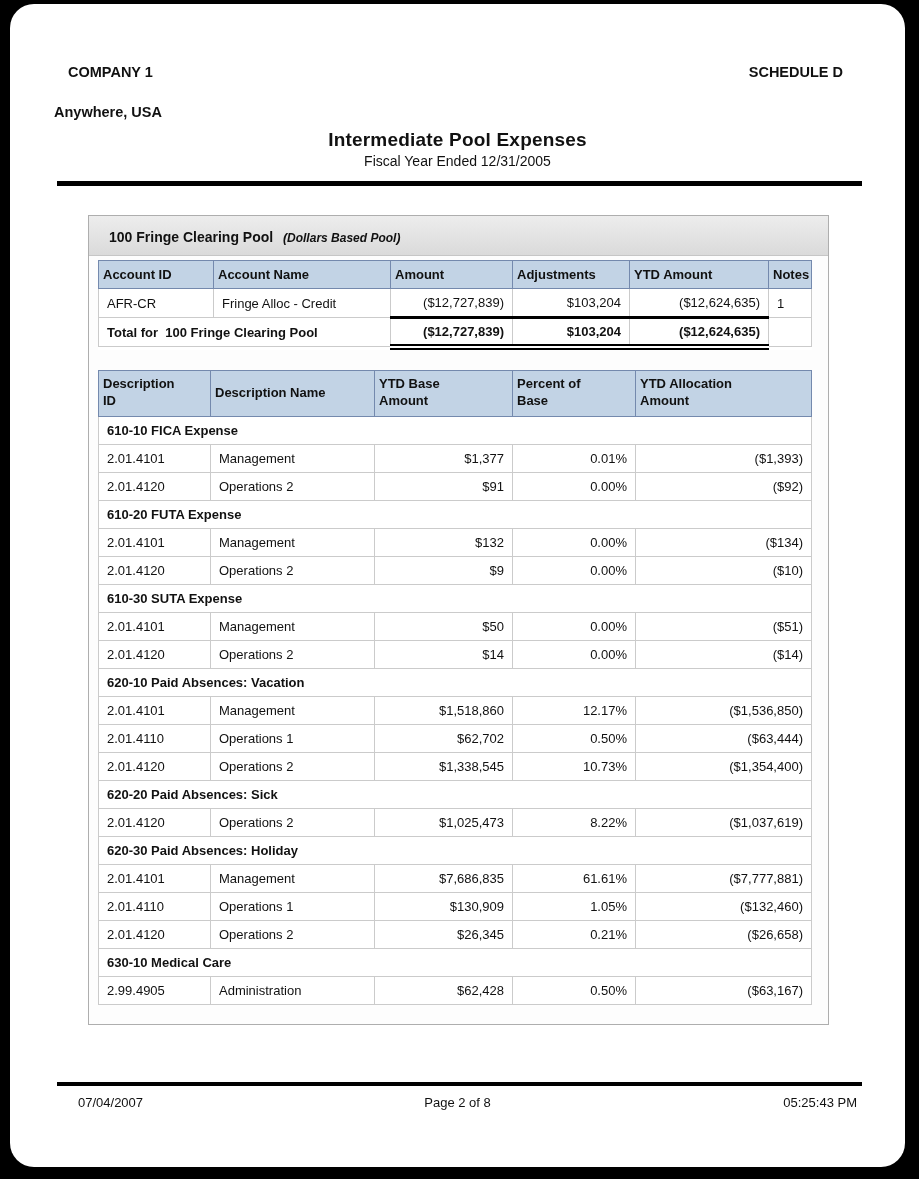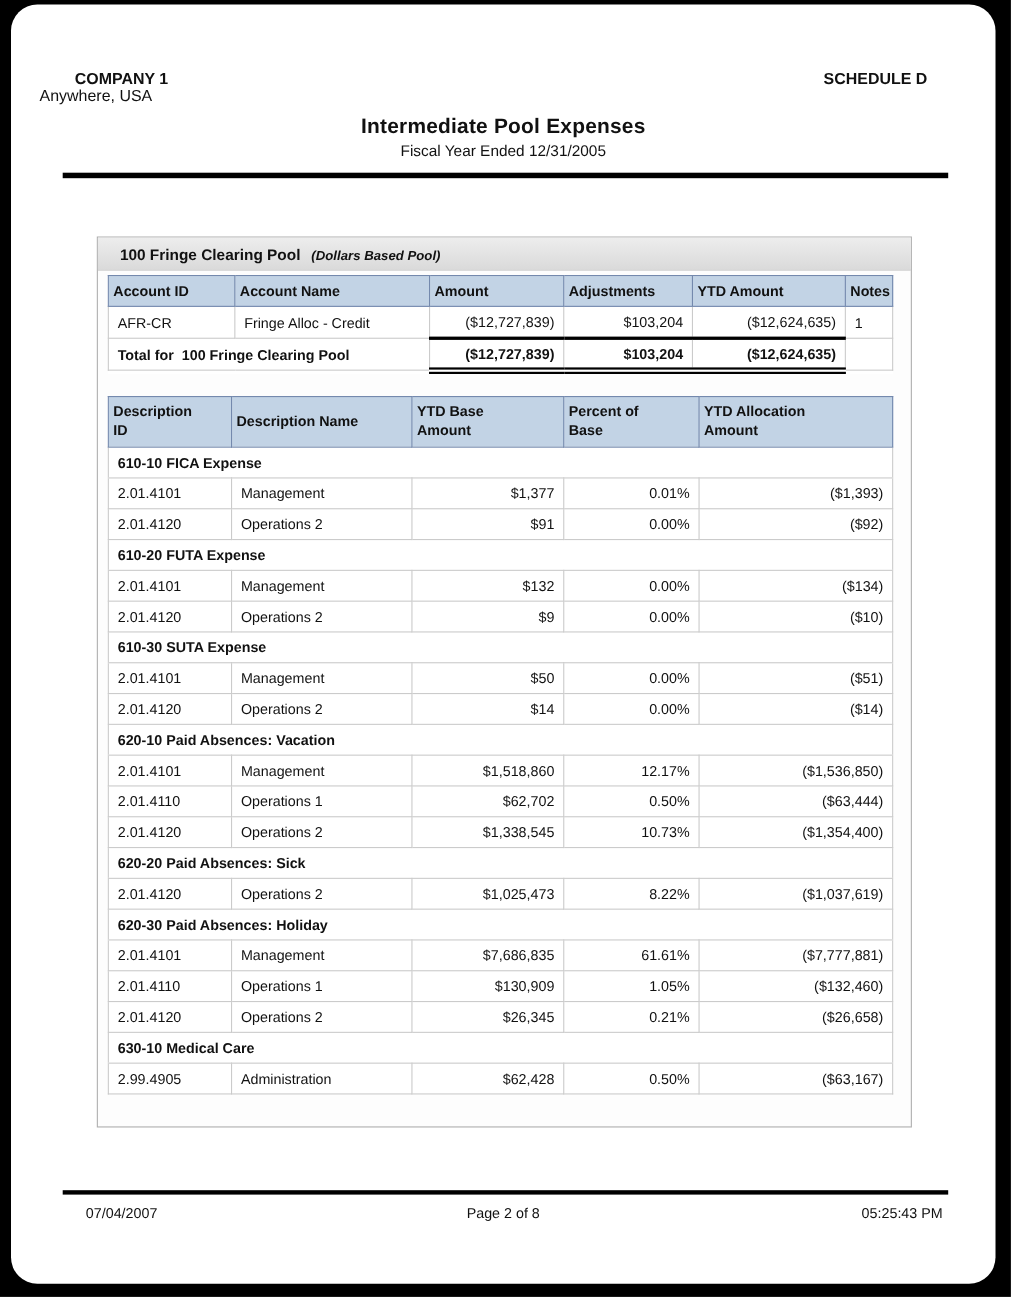--- a/index.html
+++ b/index.html
@@ -11,30 +11,30 @@
   html,body{margin:0;padding:0;}
   body{
     width:919px;height:1179px;background:#000;position:relative;
     font-family:"Liberation Sans", sans-serif;color:var(--text);
   }
   .page{position:absolute;left:10px;top:4px;width:895px;height:1163px;background:#fff;border-radius:24px;}
 
   
   .hdr-row{display:flex;justify-content:space-between;padding:0 62px 0 58px;margin-top:60px;
     font-weight:bold;font-size:14.5px;}
-  .location{padding-left:26px;margin-top:0;font-weight:normal;font-size:14.5px;}
+  .location{padding-left:44px;margin-top:24px;font-weight:bold;font-size:14.5px;}
   .title{text-align:center;font-size:19px;font-weight:bold;margin-top:9px;letter-spacing:0.2px;}
   .subtitle{text-align:center;font-size:14px;margin-top:2px;}
   .rule{background:var(--rule-color);}
   .top-rule{margin:12px 43px 0 47px;height:5px;}
 
   
   .panel{position:absolute;left:78px;top:211px;width:741px;height:810px;
     border:1px solid var(--panel-border);background:#fdfdfd;}
-  .section-bar{height:30px;line-height:30px;background:linear-gradient(var(--section-from),var(--section-to));
+  .section-bar{height:40px;line-height:42px;background:linear-gradient(var(--section-from),var(--section-to));
     border-bottom:1px solid #c6c6c6;padding-left:20px;font-size:14px;white-space:nowrap;}
   .sb-title{font-weight:bold;}
   .sb-qual{font-weight:bold;font-style:italic;font-size:12px;margin-left:6px;}
 
   table{border-collapse:collapse;table-layout:fixed;font-size:13px;
     border:1px solid var(--row-border);background:#fff;}
   .t1{margin:4px 0 0 9px;width:713px;}
   .t2{margin:20px 0 0 9px;width:713px;}
   th{background:var(--header-bg);border:1px solid var(--header-border);
     font-weight:bold;text-align:left;padding:2px 4px;}

